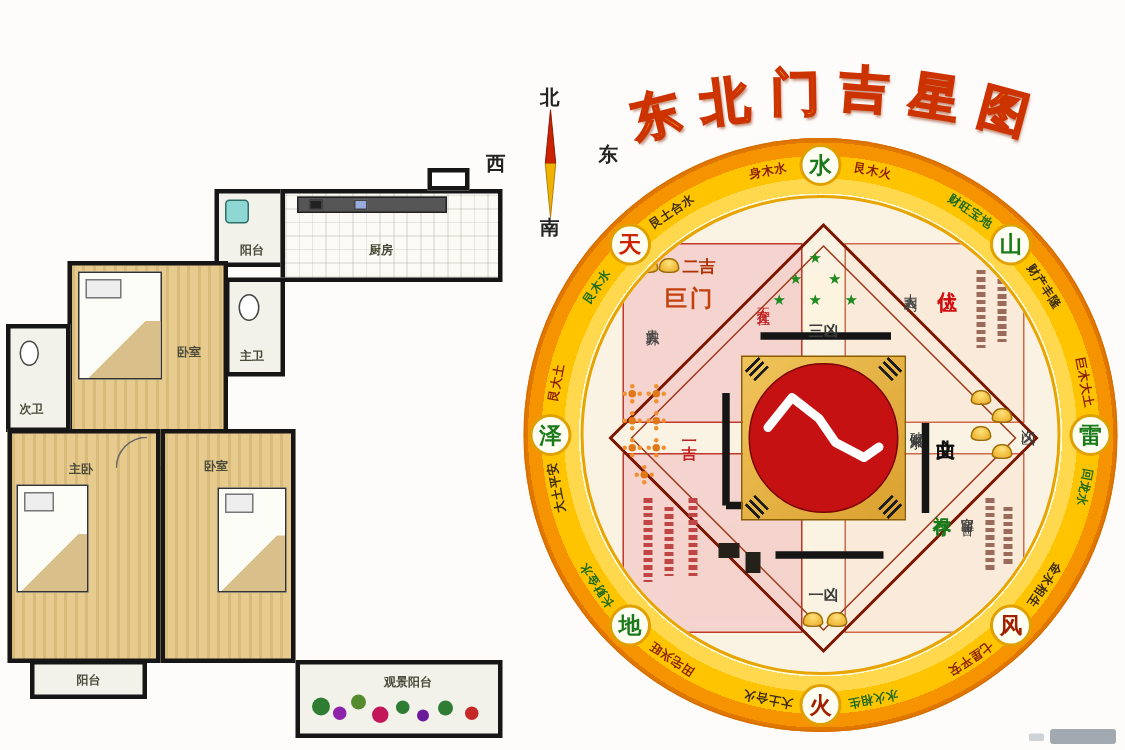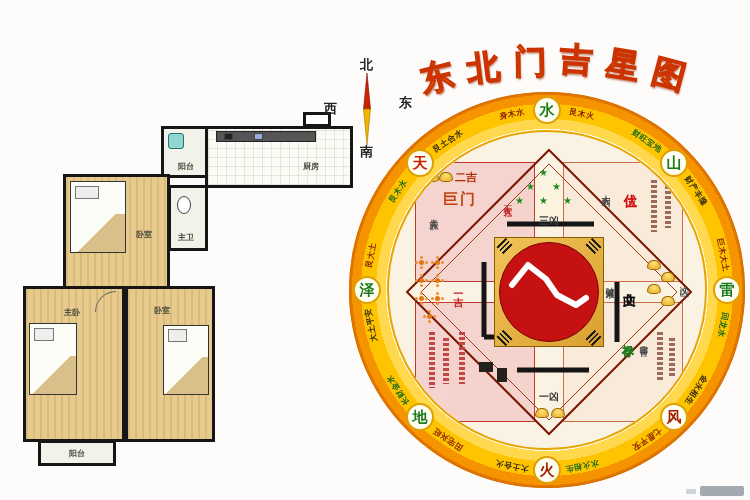--- a/index.html
+++ b/index.html
@@ -1,21 +1,21 @@
 <!DOCTYPE html>
 <html><head>
 <meta charset="utf-8">
 <style>
   html,body{margin:0;padding:0;background:#ffffff;}
   #canvas{position:relative;width:750px;height:500px;background:#fdfcfb;overflow:hidden;
           font-family:"DejaVu Sans",sans-serif;}
   .abs{position:absolute;}
 
   
-  #floorplan{left:20px;top:112px;width:346px;height:346px;}
+  #floorplan{left:2px;top:112px;width:346px;height:346px;}
   .room{position:absolute;border:3px solid #161616;box-sizing:border-box;}
   .room .rlabel{position:absolute;font-size:8px;color:#4a4a3a;font-weight:bold;white-space:nowrap;}
   .tan{background:#e7cb8e;background-image:repeating-linear-gradient(90deg,rgba(150,110,30,.18) 0 2px,rgba(0,0,0,0) 2px 7px);}
   .tile{background:#fbfaf4;background-image:repeating-linear-gradient(0deg,rgba(150,150,140,.20) 0 1px,rgba(0,0,0,0) 1px 9px),repeating-linear-gradient(90deg,rgba(150,150,140,.20) 0 1px,rgba(0,0,0,0) 1px 9px);}
   .plain{background:#f3f2ea;}
   .bed{position:absolute;background:#fdfdf8;border:1.5px solid #333;box-sizing:border-box;}
   .pillow{position:absolute;width:40%;height:16%;left:8%;top:5%;background:#eee;border:1px solid #777;}
   .blanket{position:absolute;left:0;bottom:0;width:100%;height:55%;background:linear-gradient(135deg,rgba(0,0,0,0) 48%,#d9c08a 48%);}
   .fixture{position:absolute;background:#fff;border:1.5px solid #444;box-sizing:border-box;}
   .washer{background:#8fd7d2;border:1.5px solid #2b6e6a;}
@@ -85,52 +85,67 @@
 
   <div id="floorplan" class="abs">
     <div class="room plain" style="left:141px;top:14px;width:47px;height:52px;">
       <div class="fixture washer" style="left:4px;top:4px;width:16px;height:16px;border-radius:3px;"></div>
       <div class="rlabel" style="left:14px;top:32px;">阳台</div>
     </div>
     <div class="room tile" style="left:185px;top:14px;width:148px;height:62px;">
       <div class="fixture" style="left:8px;top:2px;width:100px;height:11px;background:#555;border-color:#222;"></div>
       <div class="fixture" style="left:16px;top:4px;width:9px;height:7px;background:#222;"></div>
       <div class="fixture" style="left:46px;top:4px;width:9px;height:7px;background:#9ad;"></div>
-      <div class="rlabel" style="left:56px;top:32px;padding-left:39px;">厨房</div>
+      <div class="rlabel" style="left:56px;top:32px;">厨房</div>
     </div>
     <div class="chimney" style="left:283px;top:0px;width:28px;height:15px;"></div>
     <div class="room plain" style="left:148px;top:73px;width:40px;height:66px;">
       <div class="fixture" style="left:6px;top:8px;width:14px;height:18px;border-radius:50%;"></div>
       <div class="rlabel" style="left:7px;top:44px;">主卫</div>
     </div>
     <div class="room tan" style="left:43px;top:62px;width:107px;height:140px;">
       <div class="bed" style="left:4px;top:4px;width:56px;height:72px;">
         <div class="pillow"></div>
         <div class="blanket"></div>
       </div>
       <div class="rlabel" style="left:70px;top:52px;">卧室</div>
       <div class="arc" style="left:62px;bottom:2px;width:20px;height:20px;"></div>
     </div>
+    <div class="room plain" style="left:2px;top:104px;width:43px;height:72px;">
+      <div class="fixture" style="left:6px;top:8px;width:13px;height:17px;border-radius:50%;"></div>
+      <div class="rlabel" style="left:6px;top:48px;">次卫</div>
+    </div>
     <div class="room tan" style="left:3px;top:174px;width:102px;height:156px;">
       <div class="bed" style="left:3px;top:34px;width:48px;height:72px;">
         <div class="pillow"></div>
         <div class="blanket"></div>
       </div>
       <div class="rlabel" style="left:38px;top:18px;">主卧</div>
       <div class="arc" style="right:6px;top:2px;width:20px;height:20px;transform:rotate(90deg);"></div>
     </div>
     <div class="room tan" style="left:105px;top:174px;width:90px;height:156px;">
       <div class="bed" style="right:3px;top:36px;width:46px;height:70px;">
         <div class="pillow"></div>
         <div class="blanket"></div>
       </div>
       <div class="rlabel" style="left:26px;top:16px;">卧室</div>
     </div>
     <div class="room plain" style="left:18px;top:328px;width:78px;height:26px;">
       <div class="rlabel" style="left:28px;top:5px;">阳台</div>
+    </div>
+    <div class="room plain" style="left:195px;top:328px;width:138px;height:52px;">
+      <div class="rlabel" style="left:56px;top:6px;">观景阳台</div>
+      <div class="plant" style="left:8px;top:22px;width:12px;height:12px;background:#2e7d32;"></div>
+      <div class="plant" style="left:22px;top:28px;width:9px;height:9px;background:#8e24aa;"></div>
+      <div class="plant" style="left:34px;top:20px;width:10px;height:10px;background:#558b2f;"></div>
+      <div class="plant" style="left:48px;top:28px;width:11px;height:11px;background:#c2185b;"></div>
+      <div class="plant" style="left:64px;top:24px;width:9px;height:9px;background:#2e7d32;"></div>
+      <div class="plant" style="left:78px;top:30px;width:8px;height:8px;background:#6a1b9a;"></div>
+      <div class="plant" style="left:92px;top:24px;width:10px;height:10px;background:#2e7d32;"></div>
+      <div class="plant" style="left:110px;top:28px;width:9px;height:9px;background:#c62828;"></div>
     </div>
   </div>
 
   <div id="compass" class="abs">
     <div class="cdir" style="left:38px;top:0px;">北</div>
     <div class="cdir" style="left:2px;top:44px;">西</div>
     <div class="cdir" style="right:2px;top:38px;">东</div>
     <div class="cdir" style="left:38px;bottom:0px;">南</div>
     <svg width="14" height="72" style="position:absolute;left:38px;top:17px;">
       <polygon points="7,0 3.5,36 10.5,36" fill="#cc2200" stroke="#801200" stroke-width="0.6"></polygon>

